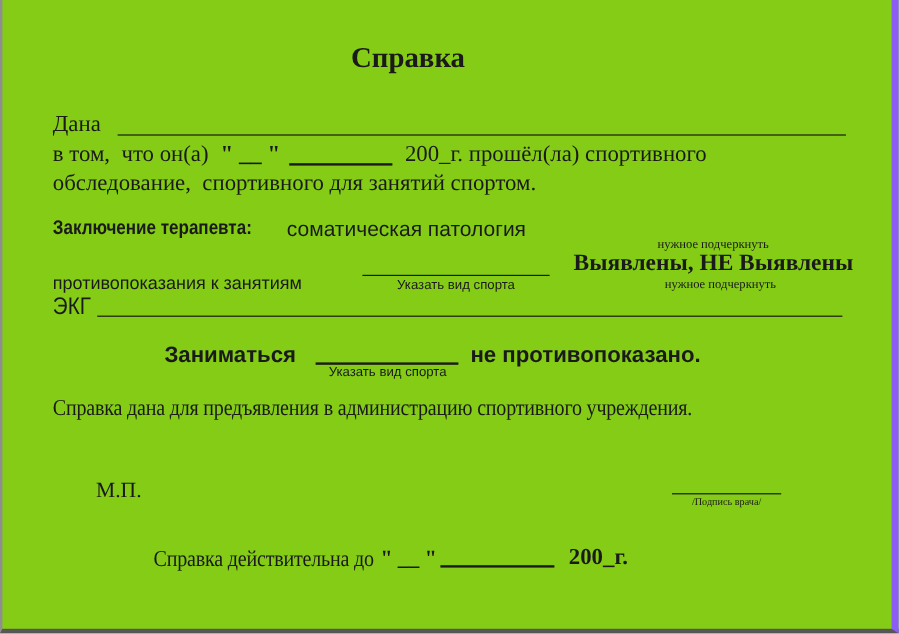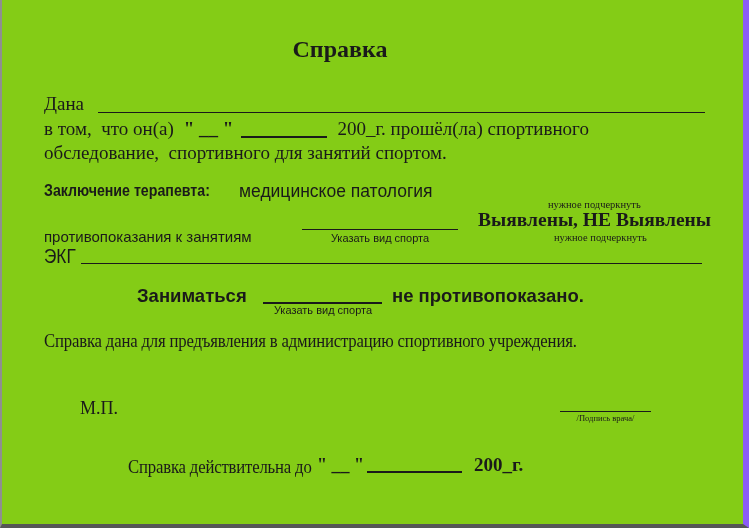--- a/index.html
+++ b/index.html
@@ -40,21 +40,21 @@
     <span class="pre b" style="margin:0 8px 0 10px;">" __ "</span>
     <span class="iblank" style="width:86px;"></span>
     <span class="pre" style="margin-left:10px;">200_г. прошёл(ла) спортивного</span>
   </div>
 
   <div class="abs serif pre" style="top:142px;left:42px;font-size:19px;">обследование,  спортивного для занятий спортом.</div>
 
   <div class="abs sans b" style="top:181px;left:42px;font-size:16.5px;">
     <span class="cond">Заключение терапевта:</span>
   </div>
-  <div class="abs sans" style="top:181px;left:237px;font-size:17.5px;">медицинское патология</div>
+  <div class="abs sans" style="top:181px;left:237px;font-size:17.5px;">соматическая патология</div>
   <div class="abs serif hint" style="top:199px;left:546px;">нужное подчеркнуть</div>
 
   <div class="abs sans" style="top:211px;left:42px;font-size:15px;margin-top:17px;">противопоказания к занятиям</div>
   <div class="rule" style="top:229px;left:300px;width:156px;"></div>
   <div class="abs sans caption-center" style="top:232px;left:300px;width:156px;font-size:11px;">Указать вид спорта</div>
   <div class="abs serif b" style="top:209px;left:476px;font-size:19.5px;">Выявлены, НЕ Выявлены</div>
   <div class="abs serif hint" style="top:232px;left:552px;">нужное подчеркнуть</div>
 
   <div class="abs sans" style="top:245px;left:42px;font-size:20px;">
     <span class="cond">ЭКГ</span>

